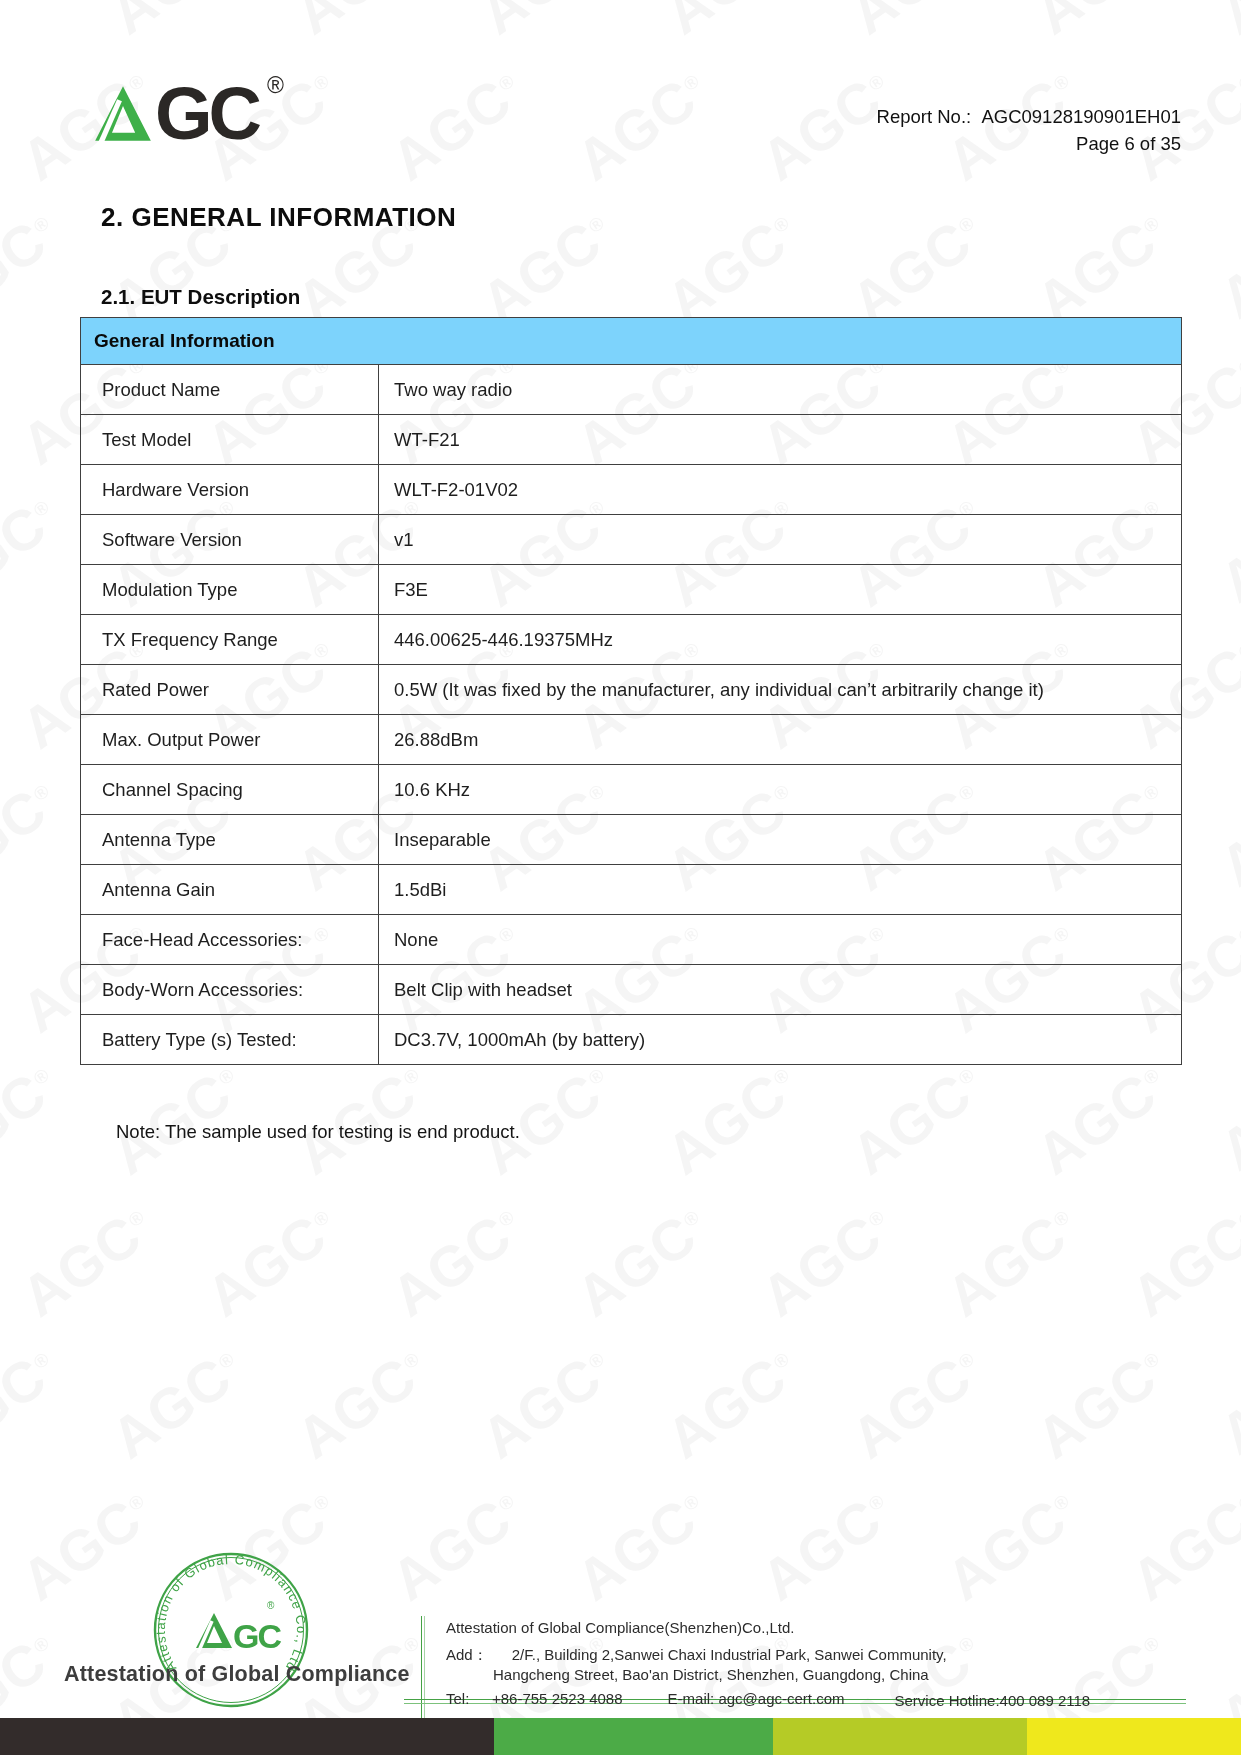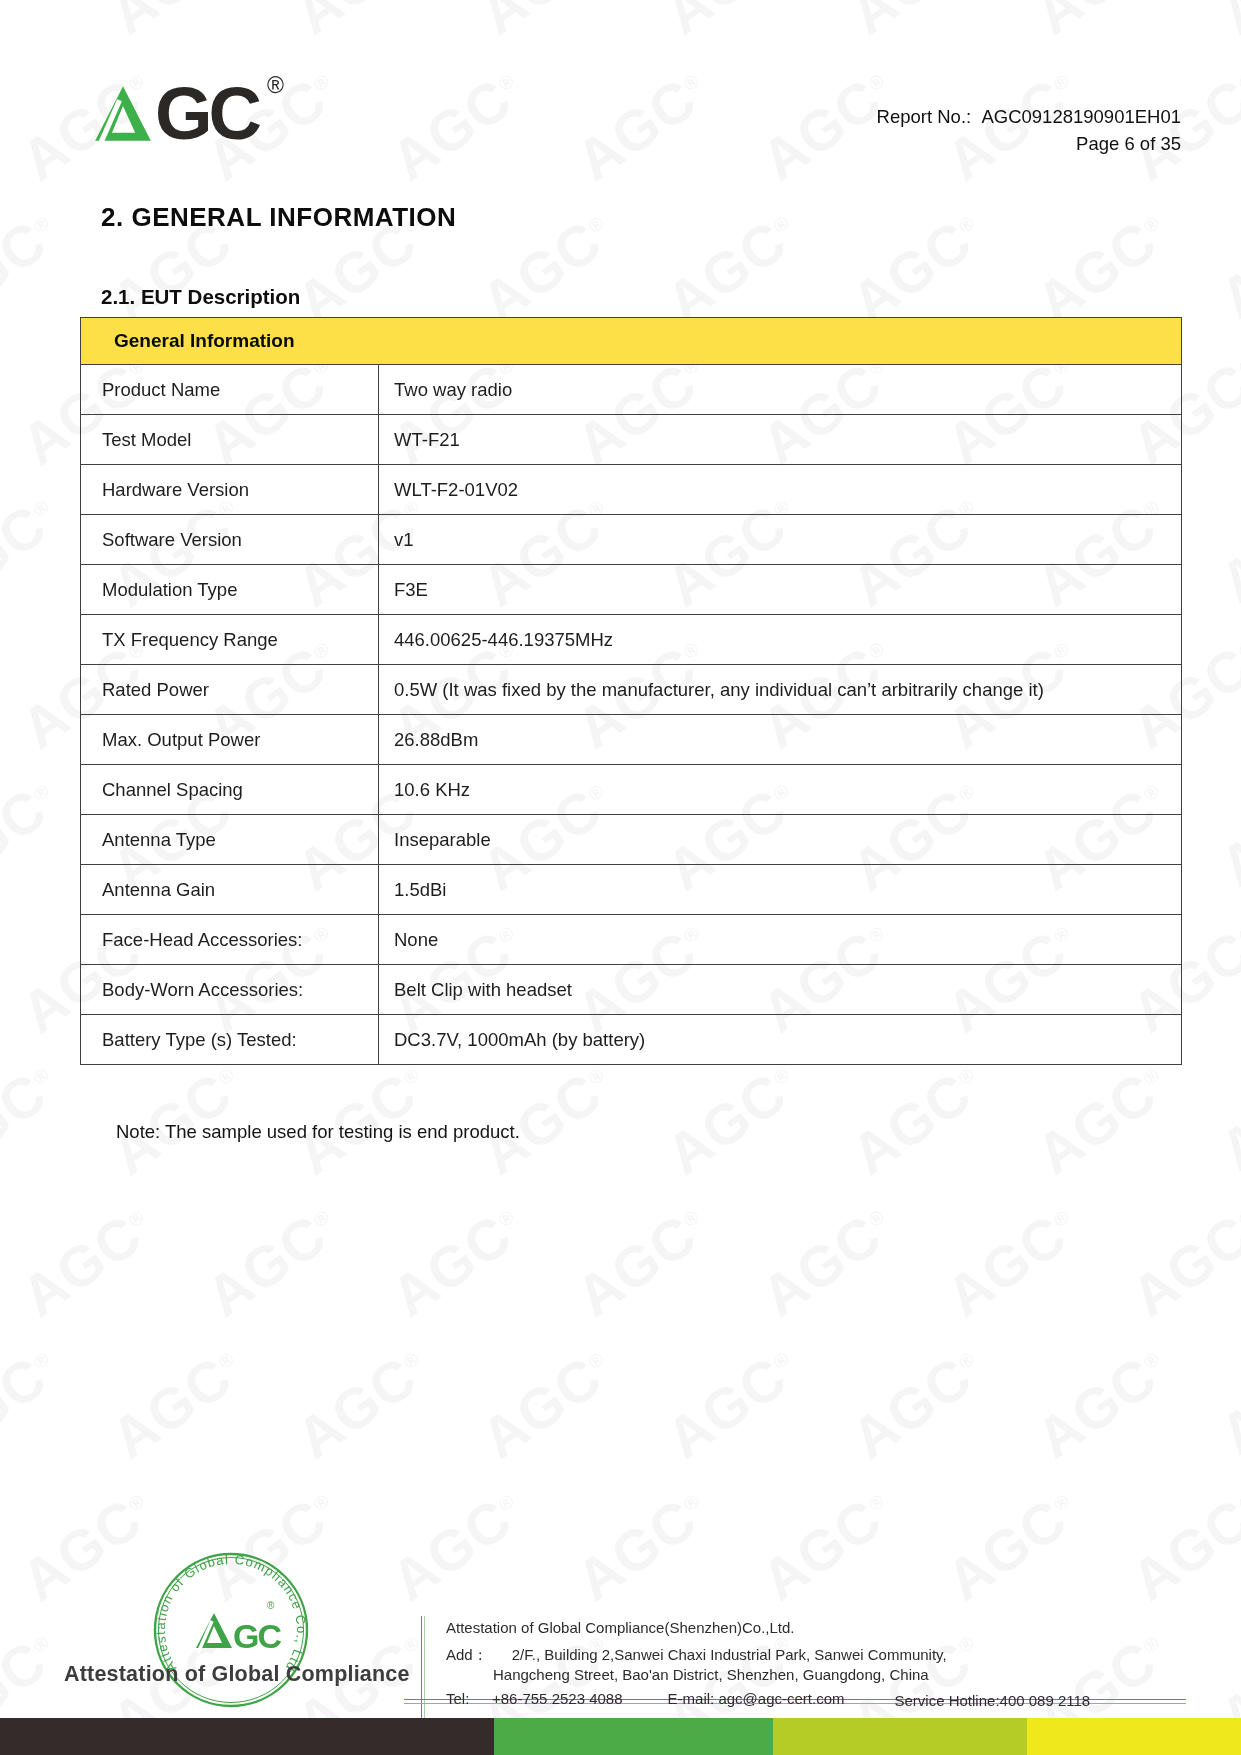--- a/index.html
+++ b/index.html
@@ -30,22 +30,22 @@
   
   .h1 { position:absolute; left:101px; top:202px; font-size:26px; font-weight:bold; letter-spacing:0.5px; color:#0d0d0d; }
   .h2 { position:absolute; left:101px; top:285px; font-size:20.5px; font-weight:bold; color:#0d0d0d; }
 
   
   .info-table {
     position:absolute; left:80px; top:317px; width:1100px;
     border:1px solid #404040; font-size:18.5px; background:transparent;
   }
   .thead {
-    height:46px; background:#fde047; border-bottom:1px solid #404040;
-    display:flex; align-items:center; padding-left:33px;
+    height:46px; background:#7dd3fc; border-bottom:1px solid #404040;
+    display:flex; align-items:center; padding-left:13px;
     font-weight:bold; color:#090909; font-size:19px;
   }
   .trow { display:flex; height:49px; border-bottom:1px solid #404040; }
   .trow:last-child { border-bottom:none; }
   .tlabel { width:276px; border-right:1px solid #404040; display:flex; align-items:center; padding-left:21px; }
   .tvalue { flex:1; display:flex; align-items:center; padding-left:15px; }
 
   .note-line { position:absolute; left:84px; top:1121px; font-size:18.5px; color:#141414;margin-left:32px; }
 
   

